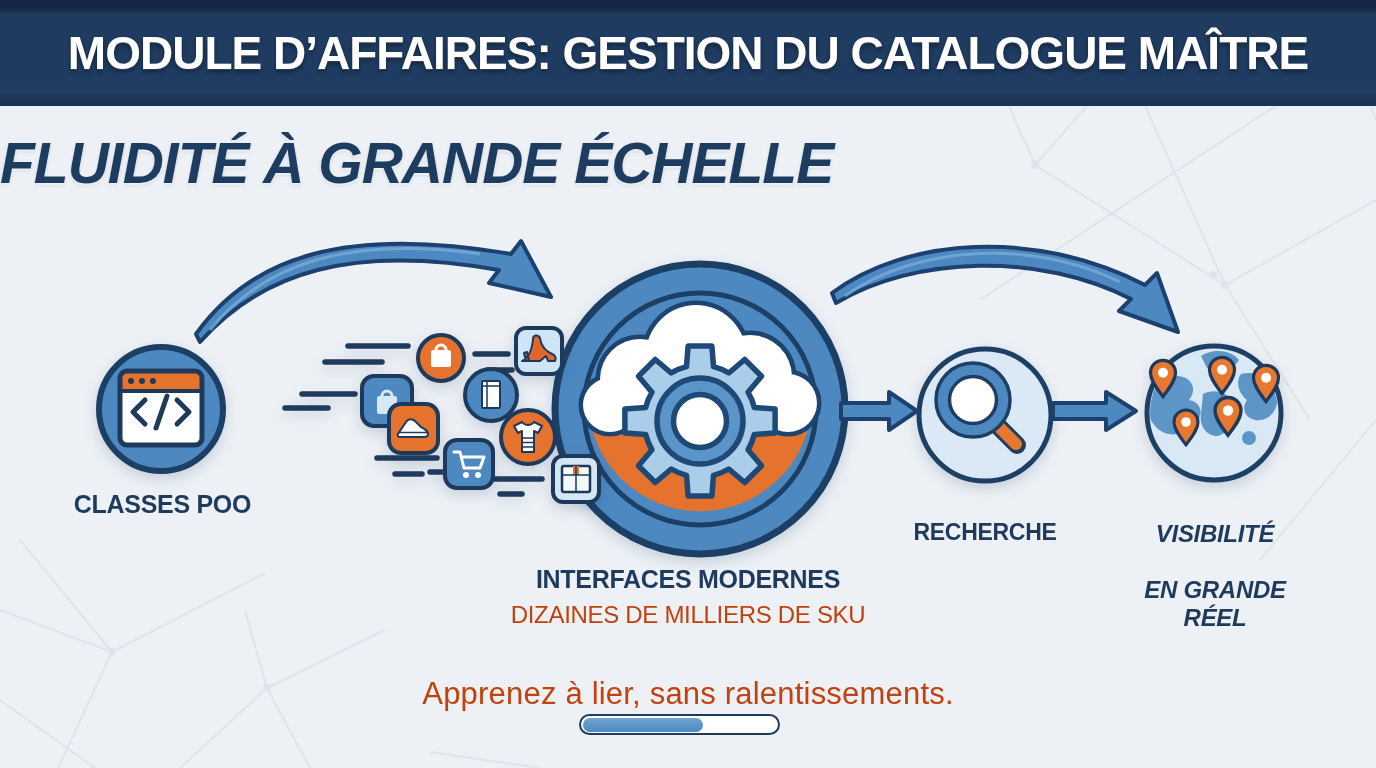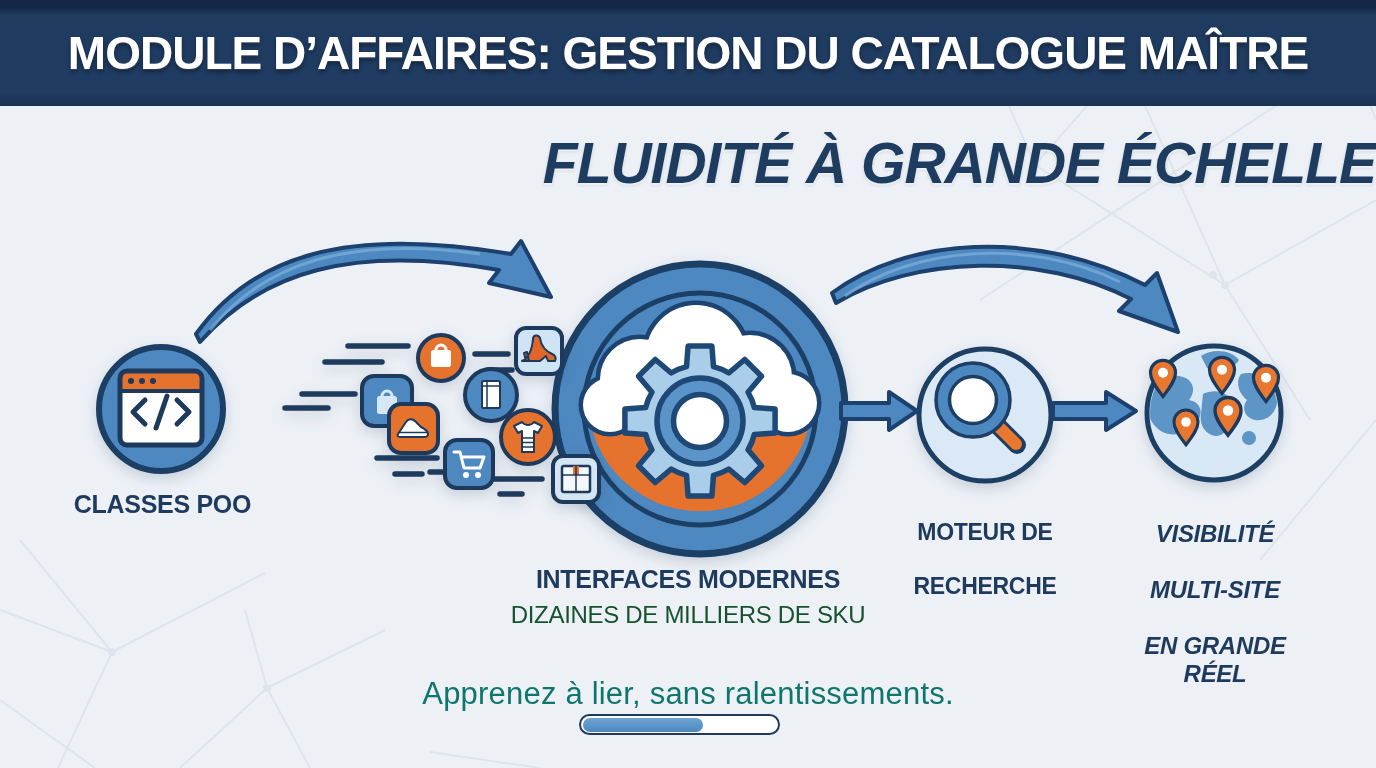--- a/index.html
+++ b/index.html
@@ -15,41 +15,41 @@
     position:absolute;left:0;top:0;width:1376px;height:106px;z-index:3;
     background:linear-gradient(180deg,#142746 0%,#142746 7%,#1f3b60 14%,#203c62 86%,#183253 100%);
     display:flex;align-items:center;justify-content:center;
   }
   .banner h1{
     margin:0;color:#ffffff;font-size:46px;font-weight:700;letter-spacing:-1px;
     text-shadow:0 3px 4px rgba(0,0,0,.38),0 1px 0 rgba(255,255,255,.15);
     white-space:nowrap;
   }
   .subtitle{
-    position:absolute;left:0;top:130px;width:1376px;text-align:right;z-index:2;
+    position:absolute;left:0;top:130px;width:1376px;text-align:left;z-index:2;
     font-size:57px;font-weight:700;font-style:italic;letter-spacing:-1px;
     color:#1d3c5f;text-shadow:0 2px 2px rgba(255,255,255,.8),0 2px 3px rgba(29,60,95,.25);
     white-space:nowrap;
   }
   
   .node-svg{position:absolute;z-index:2;filter:drop-shadow(0 5px 7px rgba(30,58,94,.18));}
   #arrow-layer{position:absolute;left:0;top:0;width:1376px;height:768px;z-index:4;pointer-events:none;}
   .node-label{
     position:absolute;z-index:5;text-align:center;color:#1e3a5c;font-weight:700;
     letter-spacing:-.3px;white-space:pre-line;
   }
   #label-classes{left:55px;top:490px;width:215px;font-size:25px;}
   #label-hub-main{left:438px;top:565px;width:500px;font-size:25px;}
-  #label-hub-sub{left:438px;top:601px;width:500px;font-size:24px;font-weight:400;color:#14532d;}
+  #label-hub-sub{left:438px;top:601px;width:500px;font-size:24px;font-weight:400;color:#c2410c;}
   #label-search{left:895px;top:492px;width:180px;font-size:23px;line-height:27px;}
   #label-visibility{left:1115px;top:492px;width:200px;font-size:24px;line-height:28px;font-style:italic;}
   
   #tagline{
     position:absolute;left:0;top:676px;width:1376px;text-align:center;z-index:2;
-    font-size:31px;color:#0f766e;letter-spacing:.2px;
+    font-size:31px;color:#c2410c;letter-spacing:.2px;
   }
   #progress{
     position:absolute;left:579px;top:714px;width:201px;height:21px;z-index:2;
     background:#ffffff;border:2.5px solid #1e3a5c;border-radius:12px;padding:1.5px;
   }
   #progress-fill{
     height:100%;width:0;border-radius:8px;
     background:linear-gradient(180deg,#6fa3d2,#4d88c0);
   }
 </style>
@@ -224,26 +224,24 @@
       <path d="M1053 403 L1106 403 L1106 392 L1136 411 L1106 430 L1106 419 L1053 419 Z"></path>
     </g>
     <path d="M210 330 C265 262 350 236 480 254" fill="none" stroke="#7fb0dd" stroke-width="3" opacity=".7"></path>
     <path d="M845 296 C915 246 1030 238 1120 282" fill="none" stroke="#7fb0dd" stroke-width="3" opacity=".7"></path>
   </svg>
 
   <div class="node-label" id="label-classes">CLASSES POO</div>
   <div class="node-label" id="label-hub-main">INTERFACES MODERNES</div>
   <div class="node-label" id="label-hub-sub">DIZAINES DE MILLIERS DE SKU</div>
   <div class="node-label" id="label-search">
-    <div>MOTEUR DE</div>
     <div>RECHERCHE</div>
   </div>
   <div class="node-label" id="label-visibility">
     <div>VISIBILITÉ</div>
-    <div>MULTI-SITE</div>
     <div>EN GRANDE RÉEL</div>
   </div>
 
   <div id="tagline">Apprenez à lier, sans ralentissements.</div>
   <div id="progress">
     <div id="progress-fill" style="width: 62%;"></div>
   </div>
 
 </div>
 

